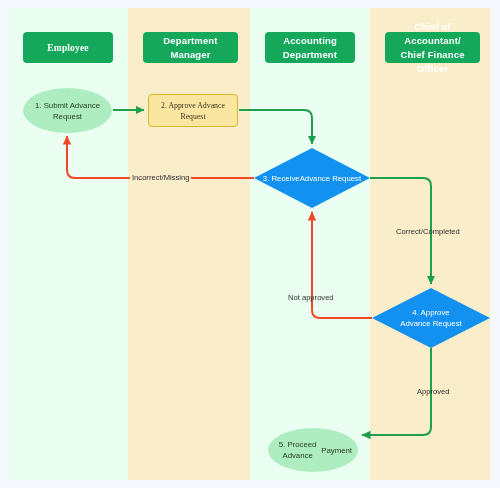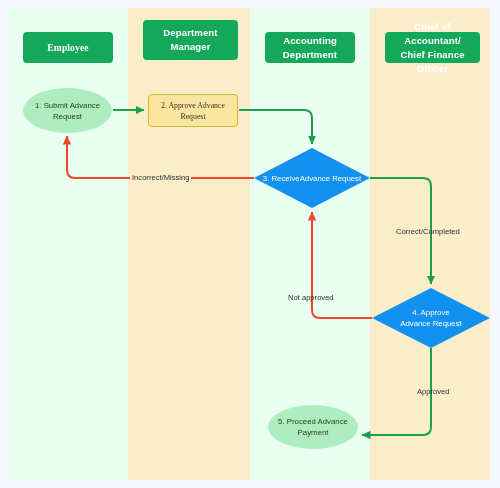--- a/index.html
+++ b/index.html
@@ -123,21 +123,21 @@
 
   <div class="lane lane-green" style="left:8px; width:120px;"></div>
   <div class="lane lane-amber" style="left:128px; width:122px;"></div>
   <div class="lane lane-green" style="left:250px; width:120px;"></div>
   <div class="lane lane-amber" style="left:370px; width:120px;"></div>
 
   <div class="header-box" style="left:23px; top:32px; width:90px; height:31px;font-family:Liberation Serif, serif;">
     <span>Employee</span>
   </div>
 
-  <div class="header-box" style="left:143px; top:20px; width:95px; height:40px;">
+  <div class="header-box" style="left:143px; top:32px; width:95px; height:31px;">
     <span>Department Manager</span>
   </div>
 
   <div class="header-box" style="left:265px; top:32px; width:90px; height:31px; flex-direction:column;">
     <span>Accounting</span>
     <span>Department</span>
   </div>
 
   <div class="header-box" style="left:385px; top:32px; width:95px; height:31px; flex-direction:column;">
     <span>Chief of Accountant/</span>
@@ -190,21 +190,21 @@
   <div class="diamond-wrap" style="left:372px; top:288px; width:118px; height:60px;">
     <svg class="diamond-shape" viewBox="0 0 118 60" preserveAspectRatio="none">
       <polygon points="59,0 118,30 59,60 0,30" fill="#1391f0"></polygon>
     </svg>
     <div class="diamond-label" style="flex-direction:column;">
       <span>4. Approve</span>
       <span>Advance Request</span>
     </div>
   </div>
 
-  <div class="ellipse" style="left:268px; top:405px; width:90px; height:44px; flex-direction:column;">
+  <div class="ellipse" style="left:268px; top:428px; width:90px; height:44px; flex-direction:row;">
     <span>5. Proceed Advance</span>
     <span>Payment</span>
   </div>
 
   <div class="edge-label on-line-amber" style="left:130px; top:173px;">Incorrect/Missing</div>
 
   <div class="edge-label" style="left:396px; top:227px;">Correct/Completed</div>
 
   <div class="edge-label" style="left:288px; top:261px;margin-top:32px;">Not approved</div>
 

